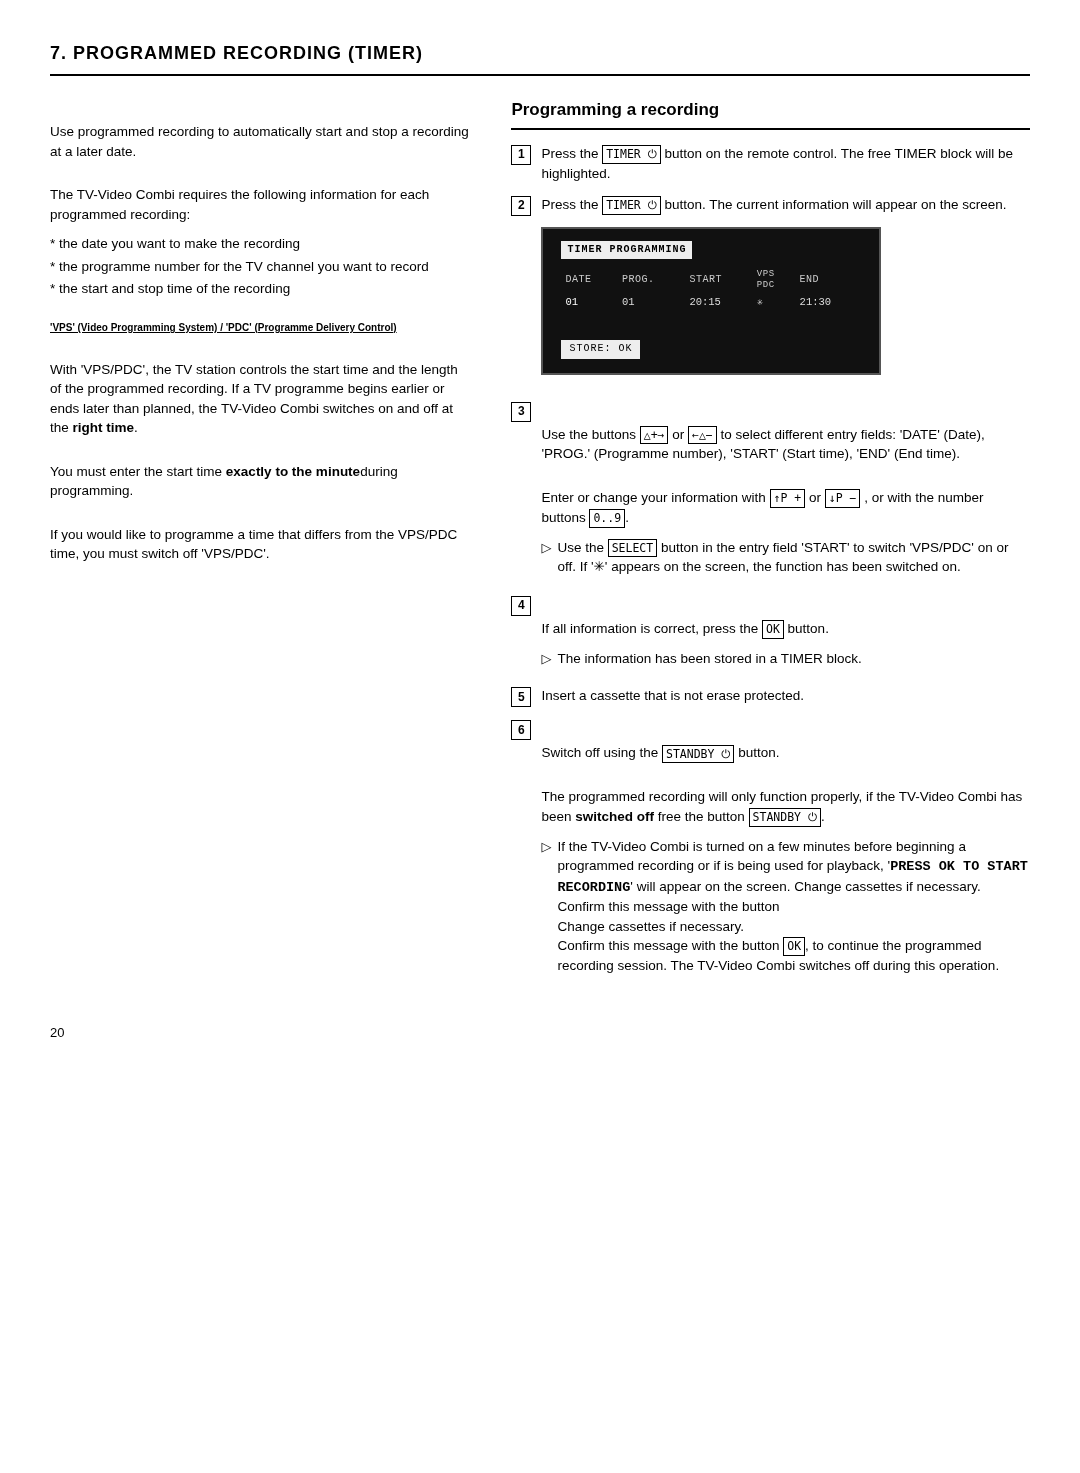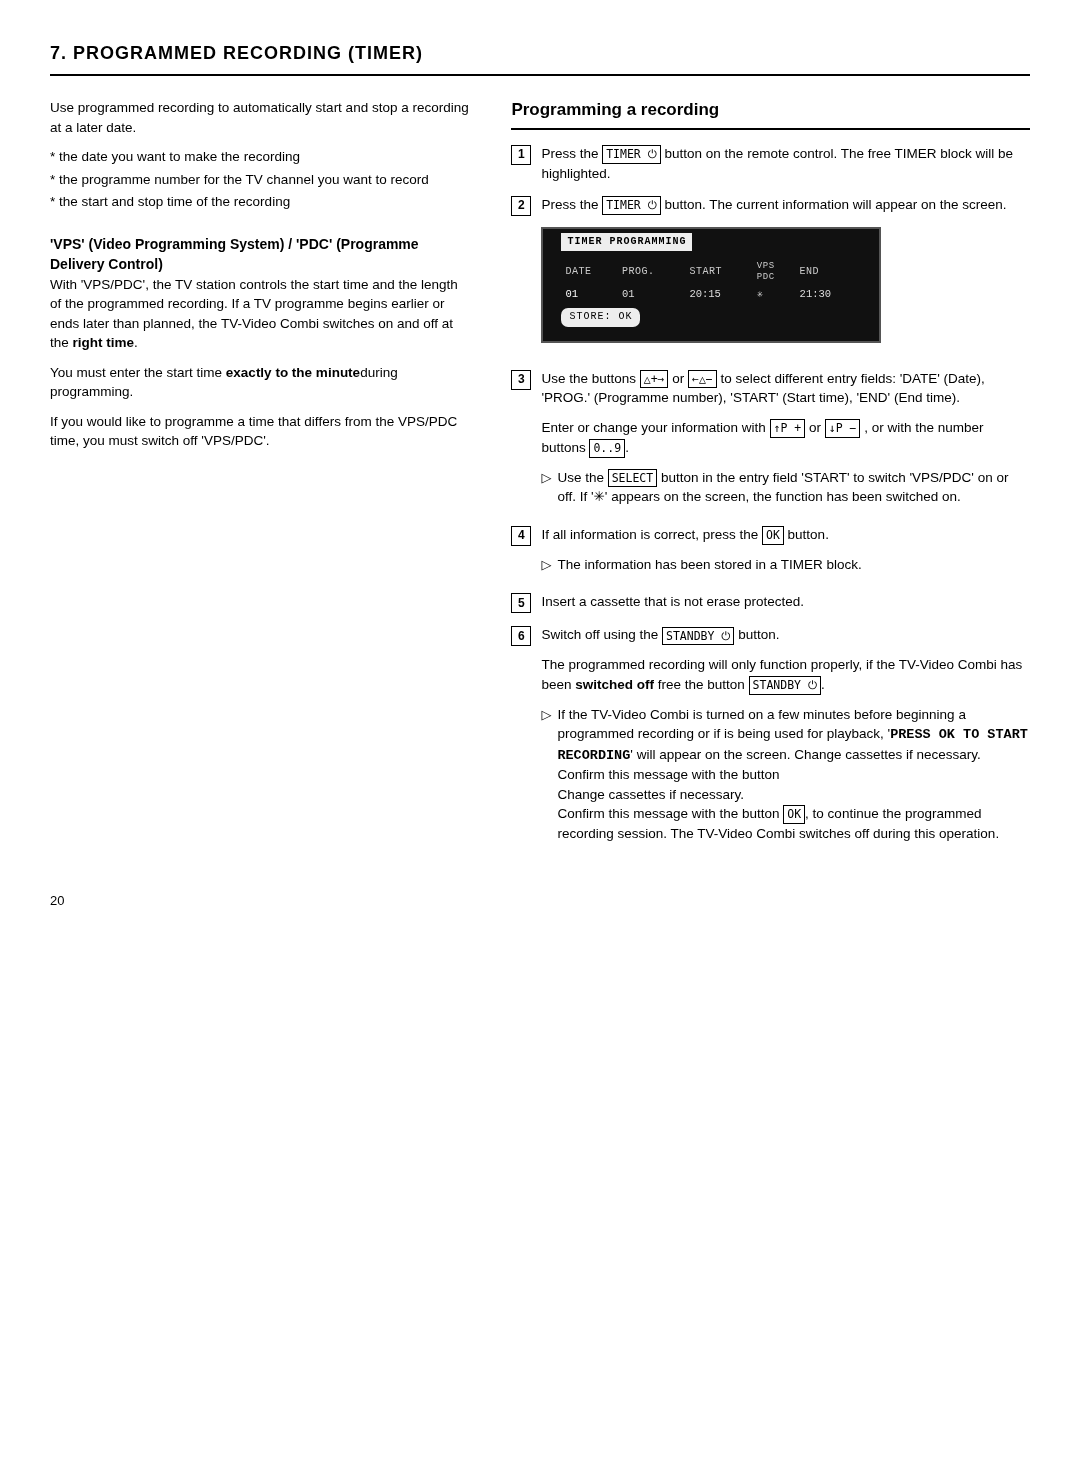--- a/index.html
+++ b/index.html
@@ -44,28 +44,30 @@
     
     .section-heading {
       font-size: 17px;
       font-weight: 900;
       border-bottom: 2.5px solid #000;
       padding-bottom: 5px;
       margin-bottom: 14px;
     }
 
     .subsection-heading {
-      font-size: 14px;
+      font-size: 10px;
       font-weight: 900;
+      text-decoration: underline;
       margin-bottom: 0;
       margin-top: 22px;
     }
 
     p {
       margin-bottom: 10px;
+      margin-top: 24px;
     }
 
     ul.bullet-list {
       list-style: none;
       padding: 0;
       margin-bottom: 10px;
     }
 
     ul.bullet-list li::before {
       content: '* ';
@@ -131,21 +133,21 @@
       flex: 1;
     }
 
     
     .screen-mockup {
       border: 2.5px solid #555;
       background: #111;
       color: #eee;
       font-family: 'Courier New', monospace;
       font-size: 11px;
-      padding: 4px 18px 14px 18px;
+      padding: 12px 18px 14px 18px;
       margin: 12px 0 14px 0;
       max-width: 340px;
     }
 
     .screen-title-bar {
       background: #eee;
       color: #000;
       font-weight: bold;
       font-size: 10px;
       letter-spacing: 1px;
@@ -174,23 +176,22 @@
       padding: 2px 4px;
       text-align: left;
     }
 
     .screen-store-bar {
       background: #eee;
       color: #000;
       font-size: 10px;
       letter-spacing: 1px;
       padding: 2px 8px;
-      margin-top: 4px;
+      margin-top: 28px;
       display: inline-block;
-      border-radius: 7px;
     }
 
     .screen-row-data td:first-child {
       color: #fff;
     }
 
     
     strong { font-weight: bold; }
 
     
@@ -204,20 +205,21 @@
   </style>
 </head>
 <body>
 
 <div class="page-title">7.  PROGRAMMED RECORDING (TIMER)</div>
 
 <div class="content-layout">
 
   <div class="left-col">
     <p>Use programmed recording to automatically start and stop a recording at a later date.</p>
+    <p>The TV-Video Combi requires the following information for each programmed recording:</p>
 
     <ul class="bullet-list">
       <li>the date you want to make the recording</li>
       <li>the programme number for the TV channel you want to record</li>
       <li>the start and stop time of the recording</li>
     </ul>
 
 
     <div class="subsection-heading">'VPS' (Video Programming System) / 'PDC' (Programme Delivery Control)</div>
 

